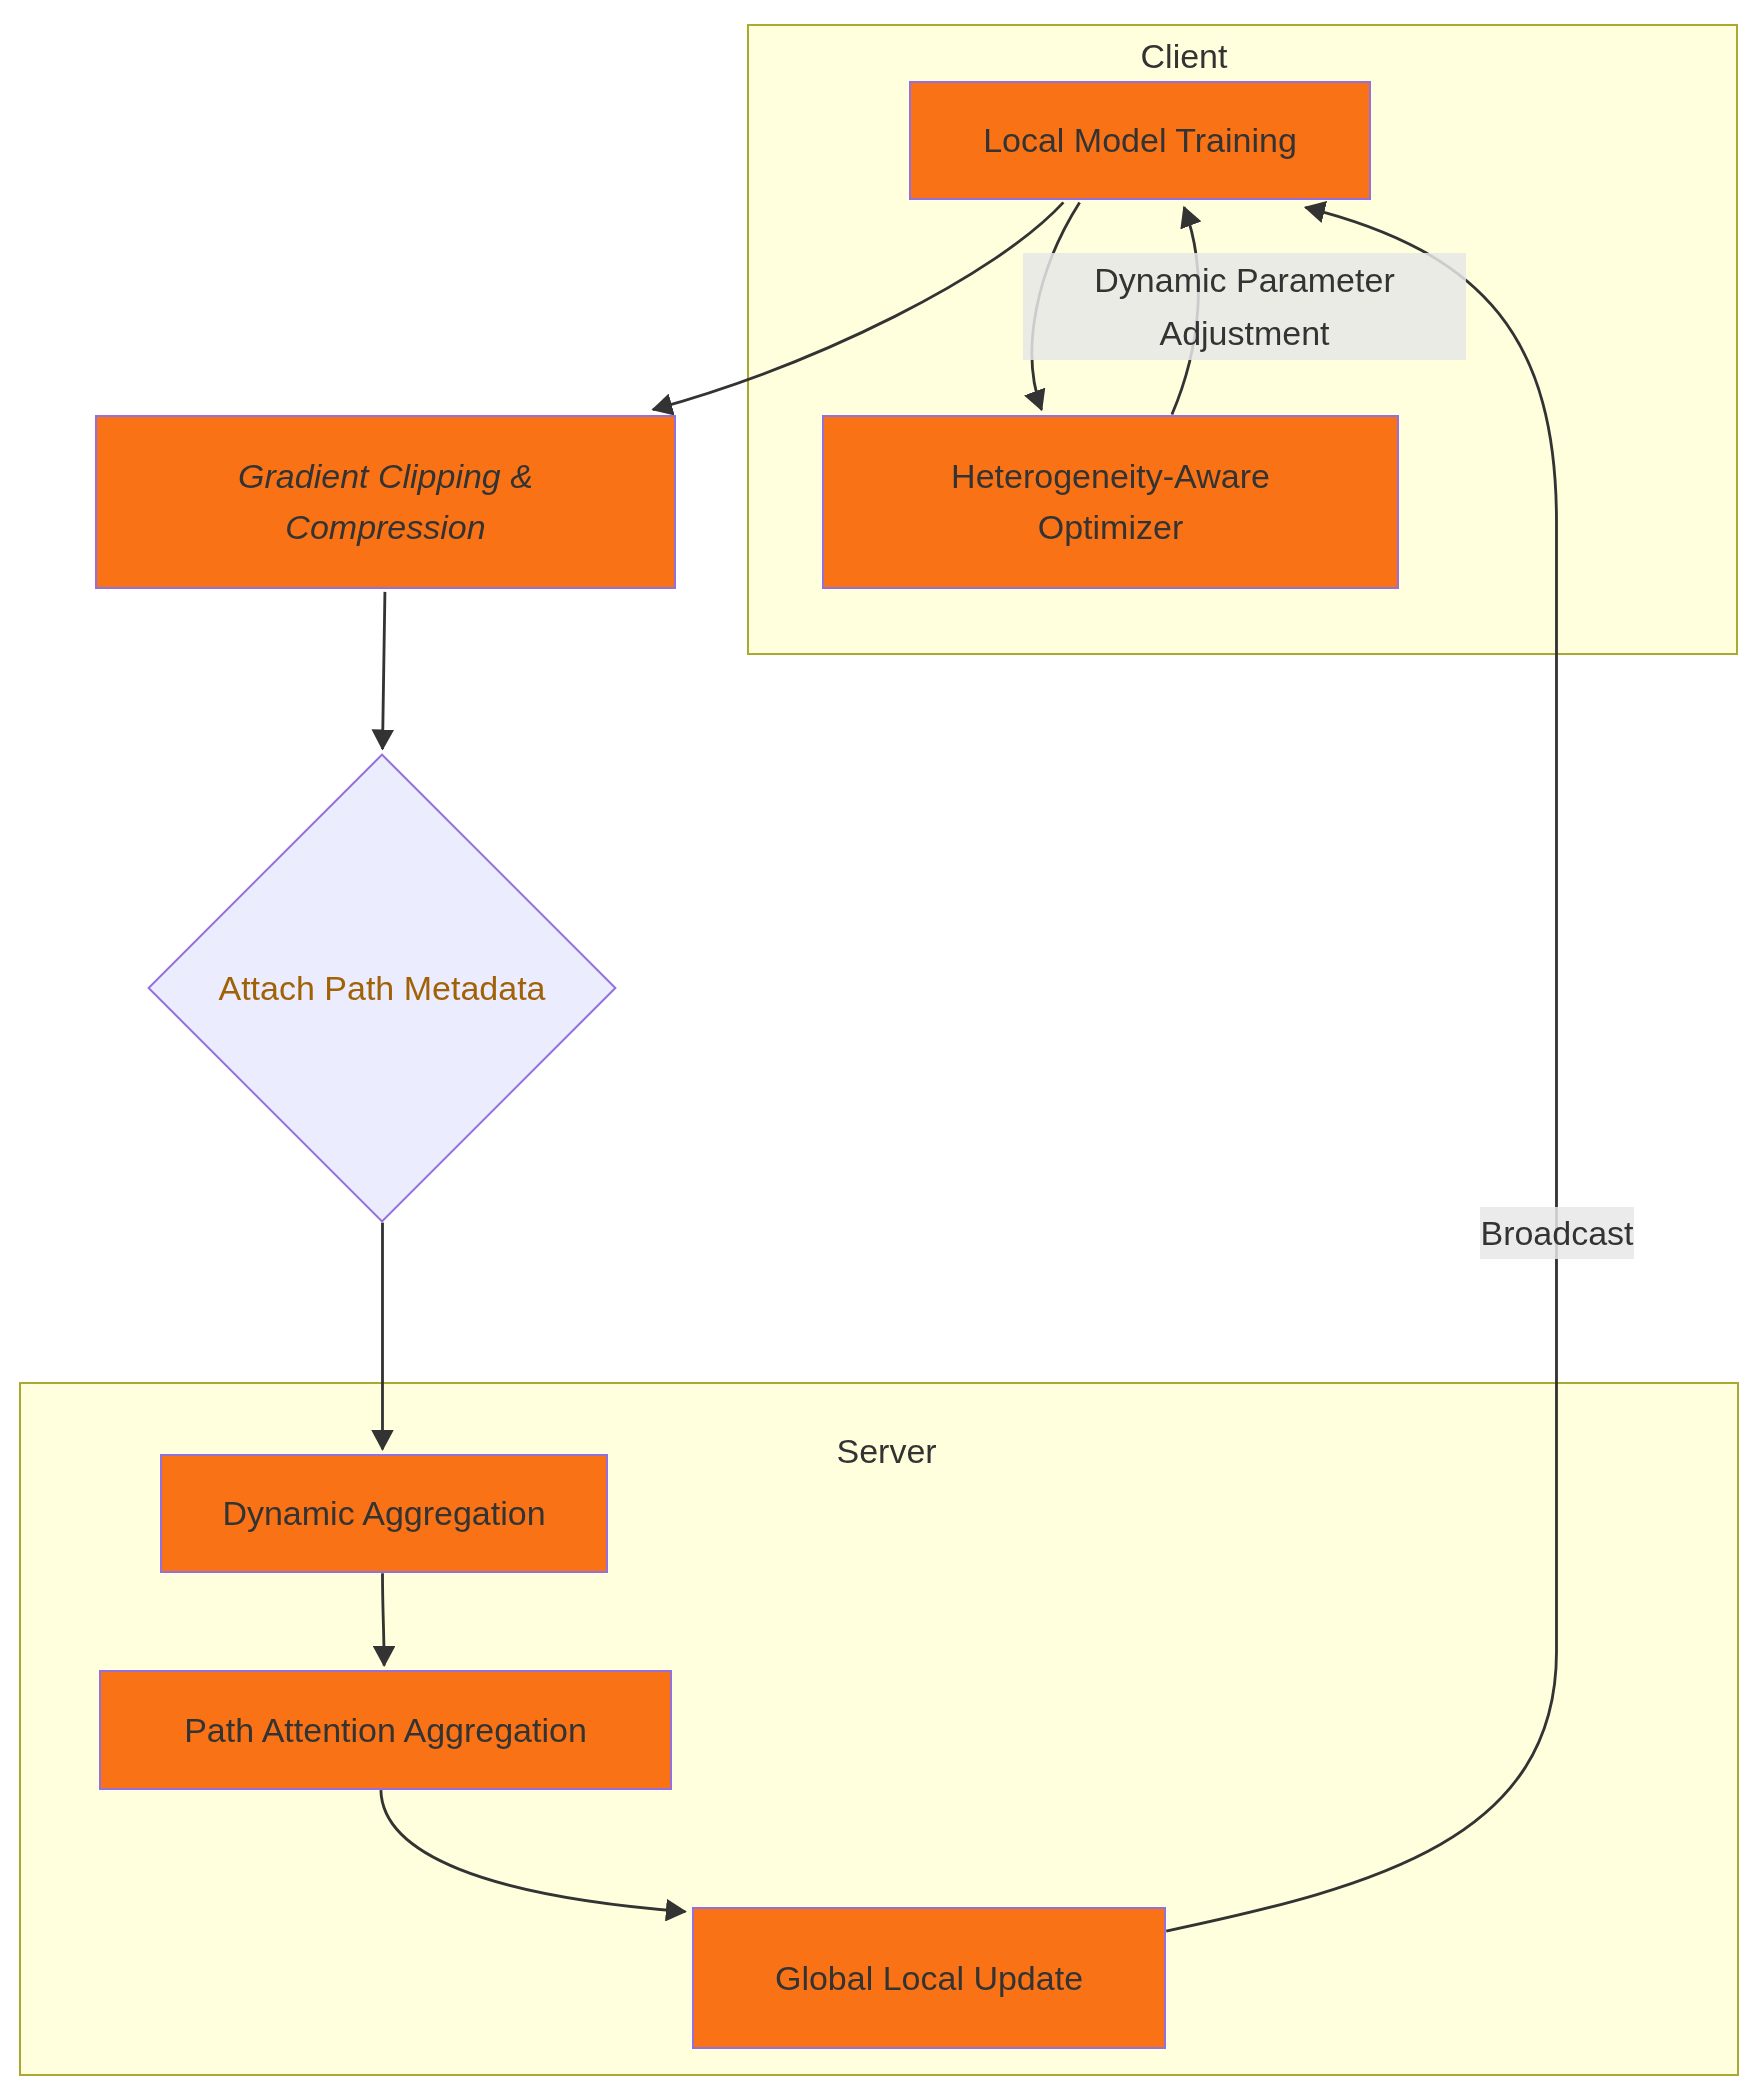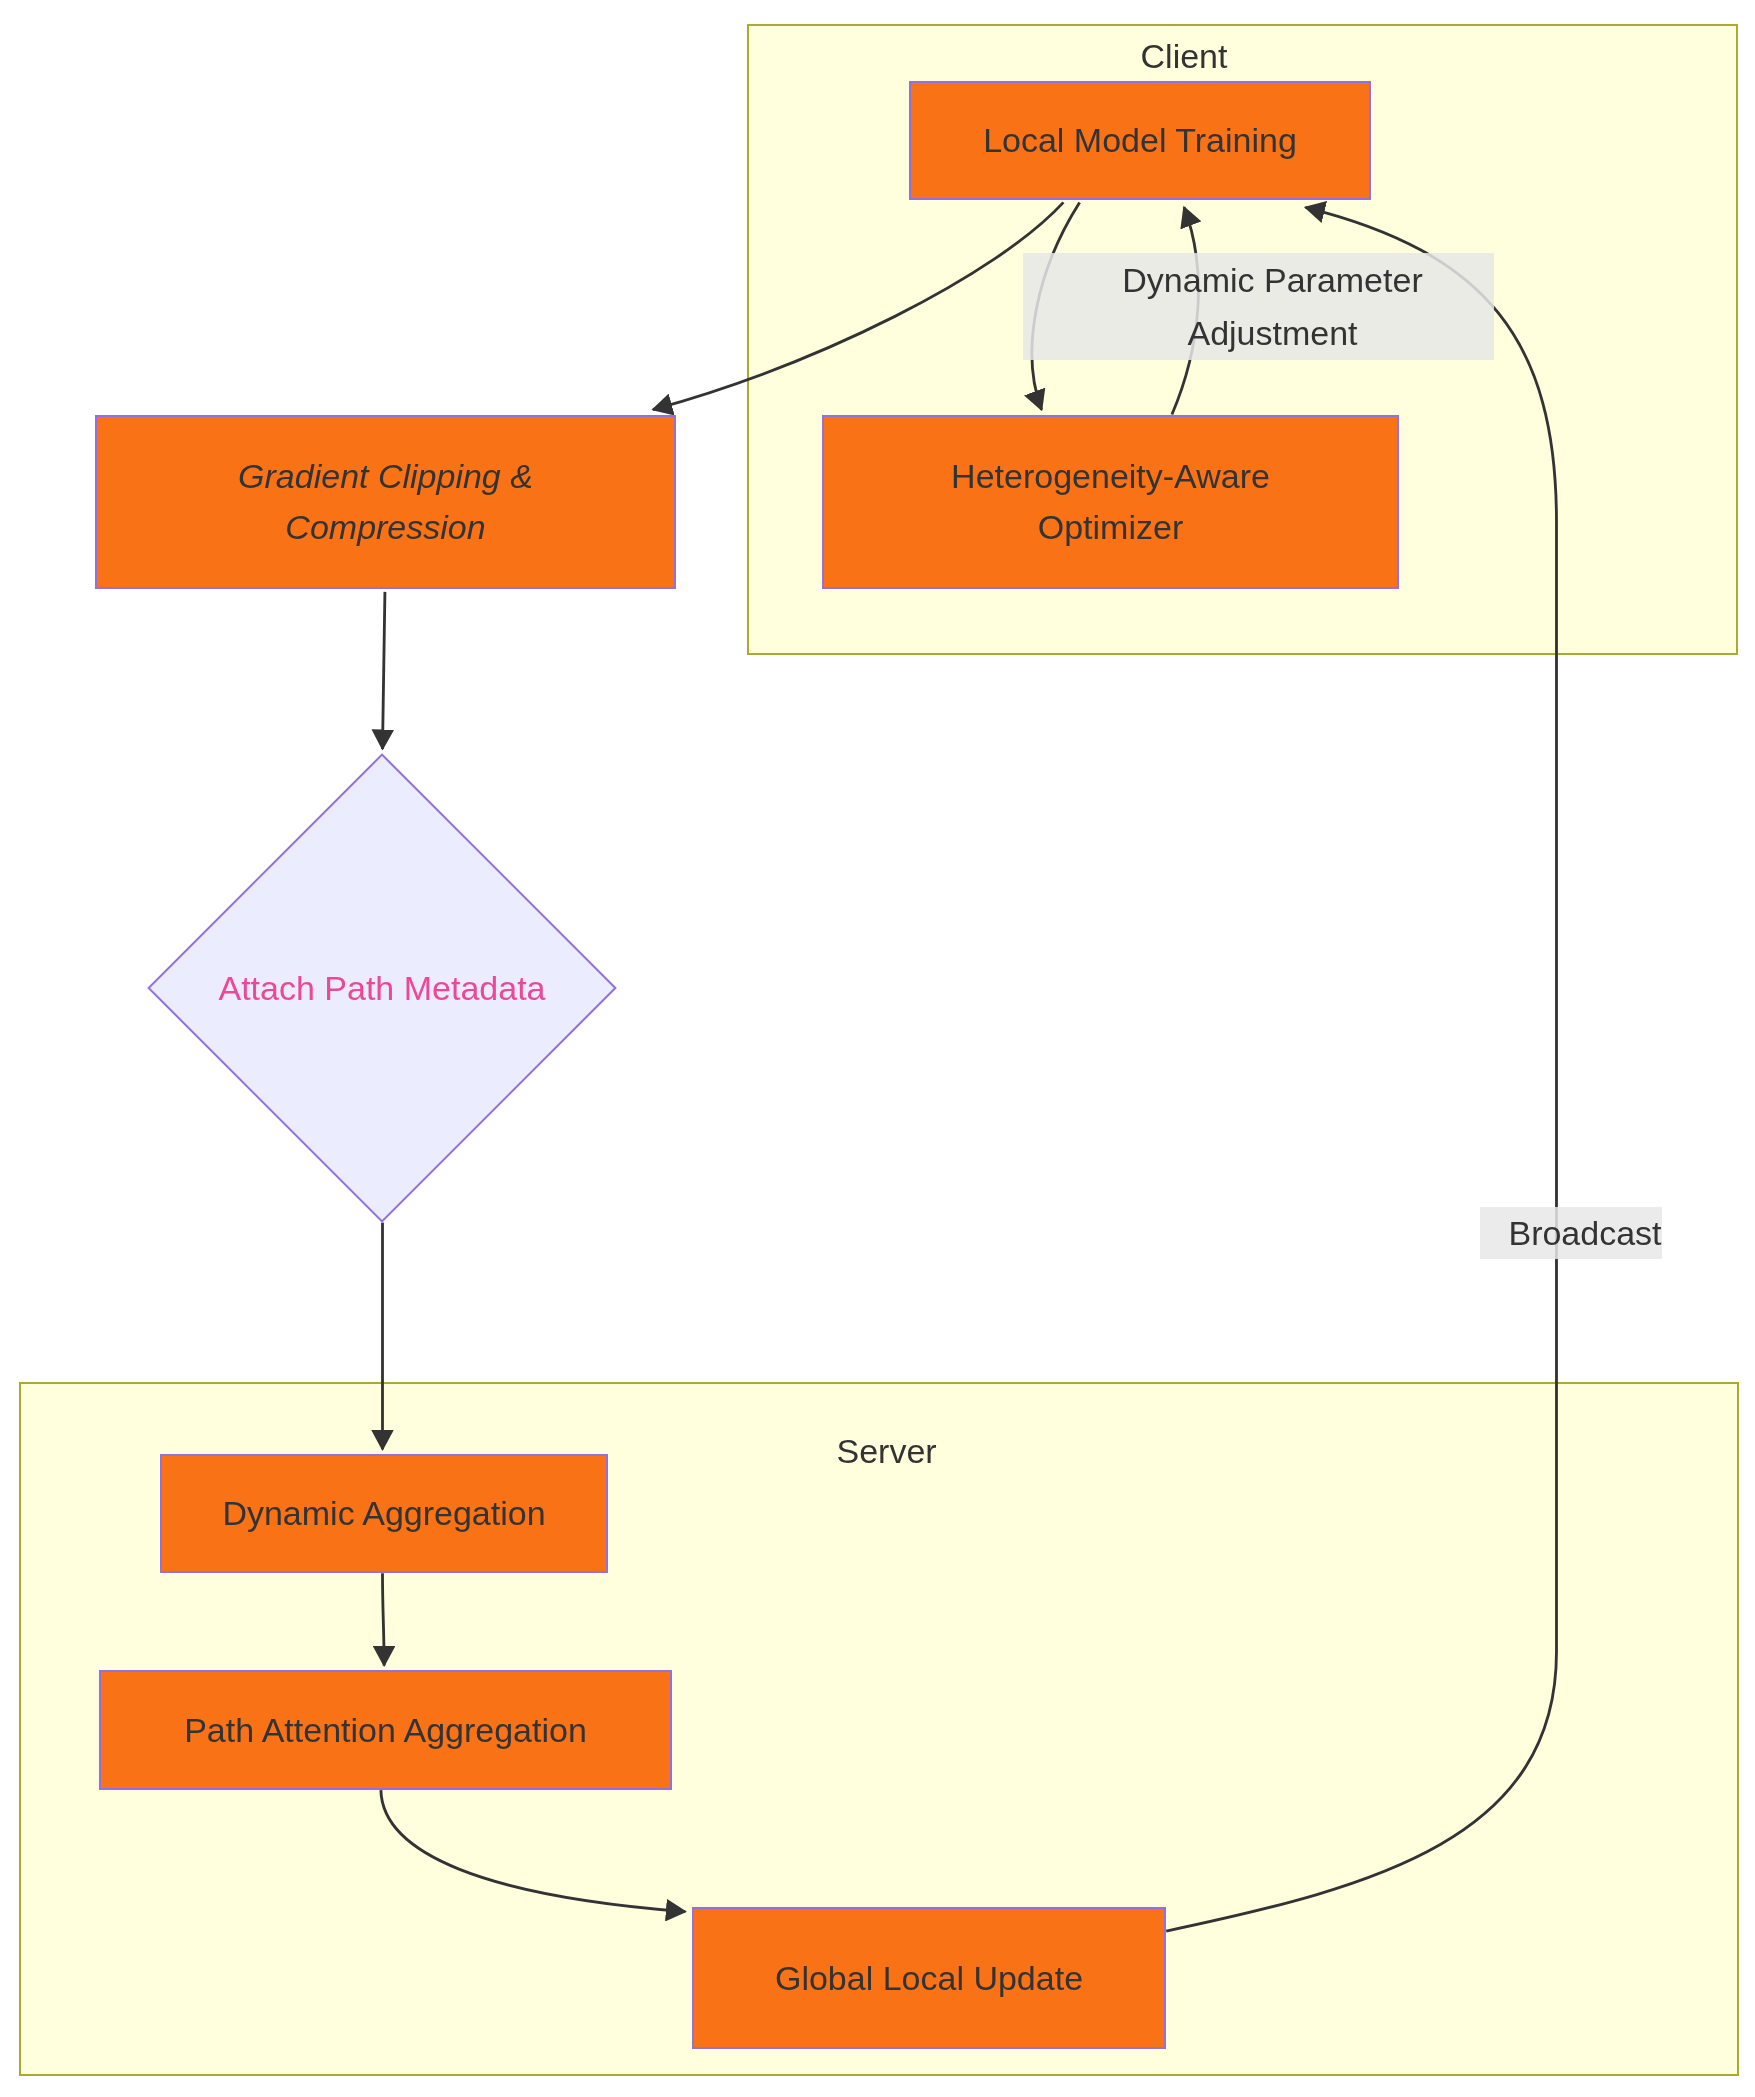--- a/index.html
+++ b/index.html
@@ -80,36 +80,35 @@
   }
   .diamond-label {
     position: absolute;
     left: 139px;
     top: 964px;
     width: 486px;
     text-align: center;
     font-size: 34px;
     line-height: 49px;
     white-space: nowrap;
-    color: #ec4899;
+    color: #a16207;
     z-index: 4;
   }
   
   .edge-label {
     position: absolute;
     background: rgba(232, 232, 232, 0.85);
     display: flex;
     align-items: center;
     justify-content: center;
     text-align: center;
     font-size: 34px;
     line-height: 1.55;
     color: #333333;
     z-index: 5;
-    padding-left: 28px;
   }
   .edge-label .label-inner { display: inline-block; }
   #edge-label-dpa {
     left: 1023px; top: 253px;
     width: 443px; height: 107px;
   }
   #edge-label-dpa .label-inner { max-width: 356px; }
   #edge-label-broadcast {
     left: 1480px; top: 1207px;
     width: 154px; height: 52px;

